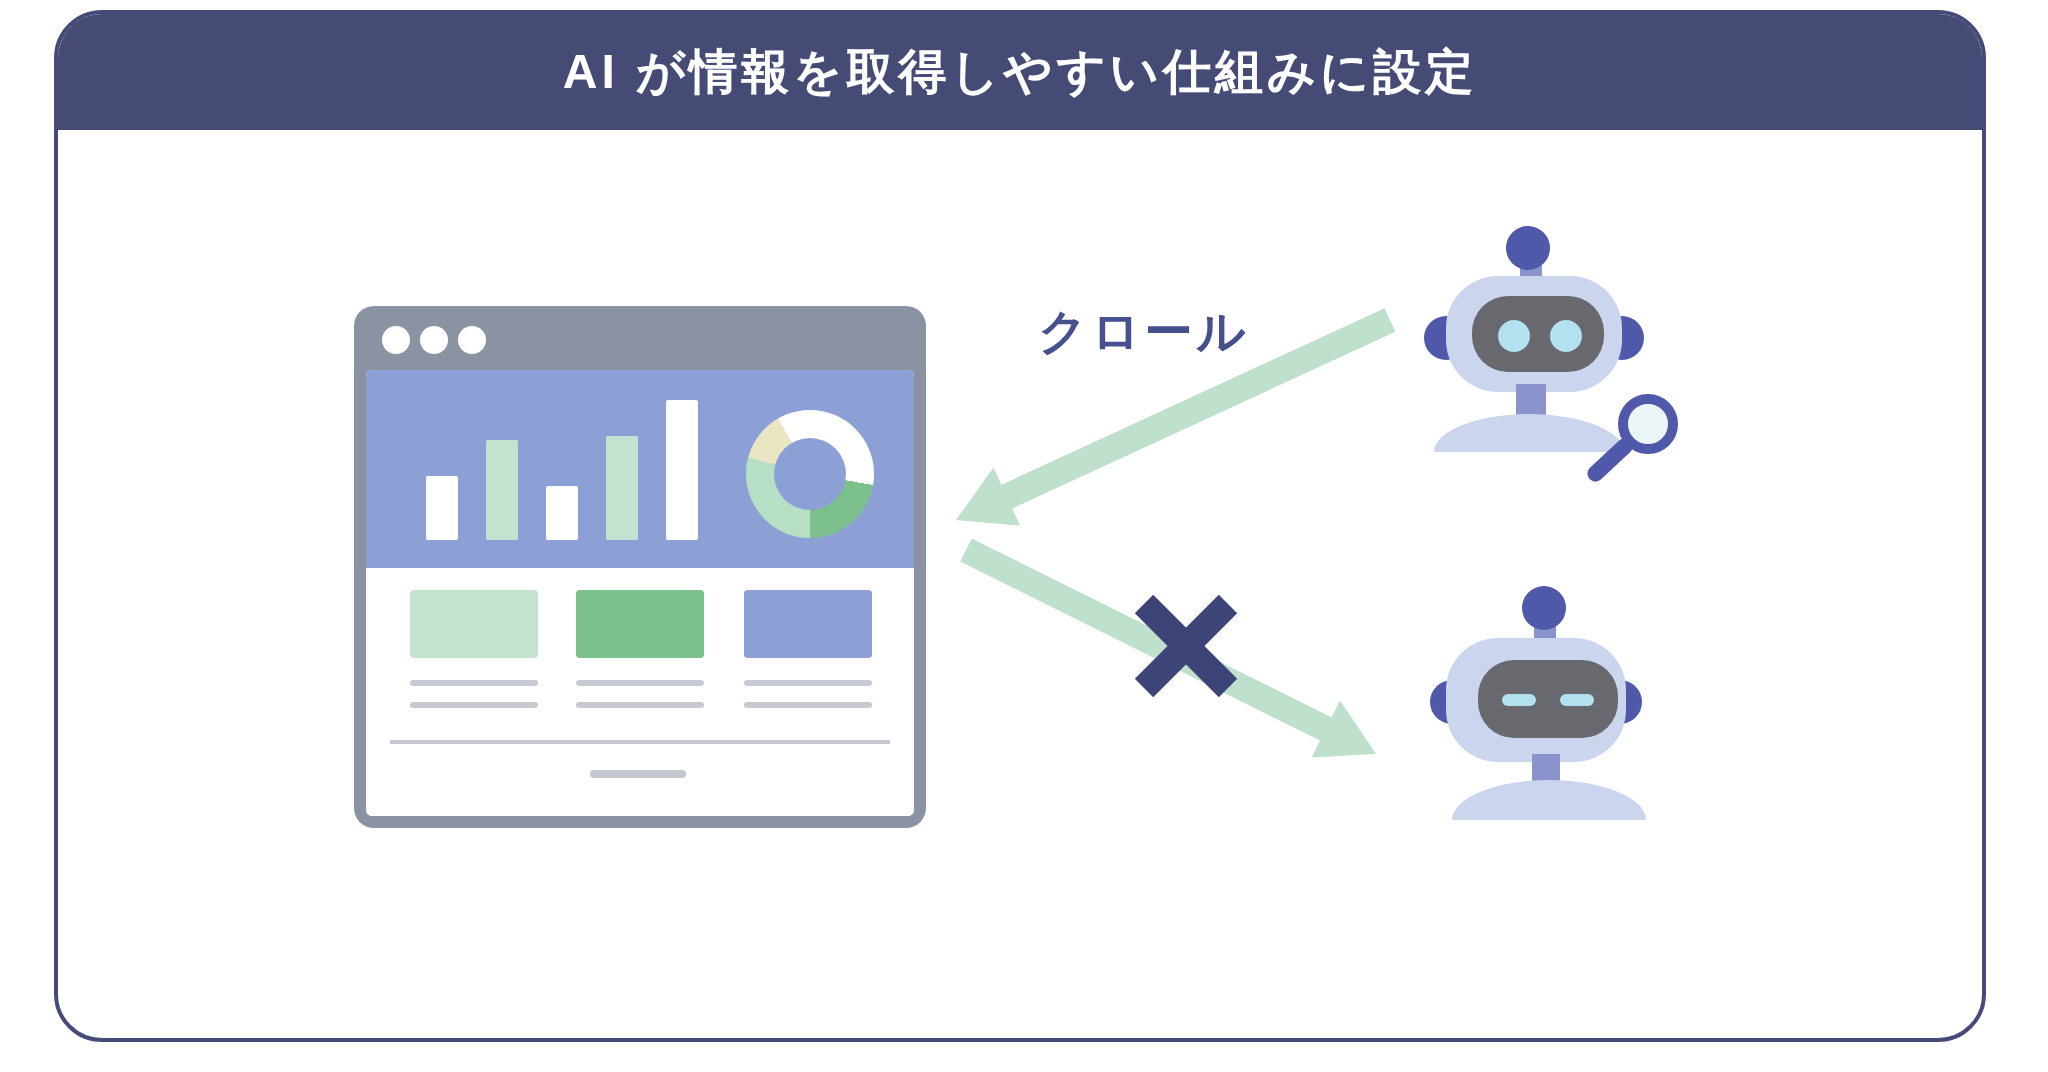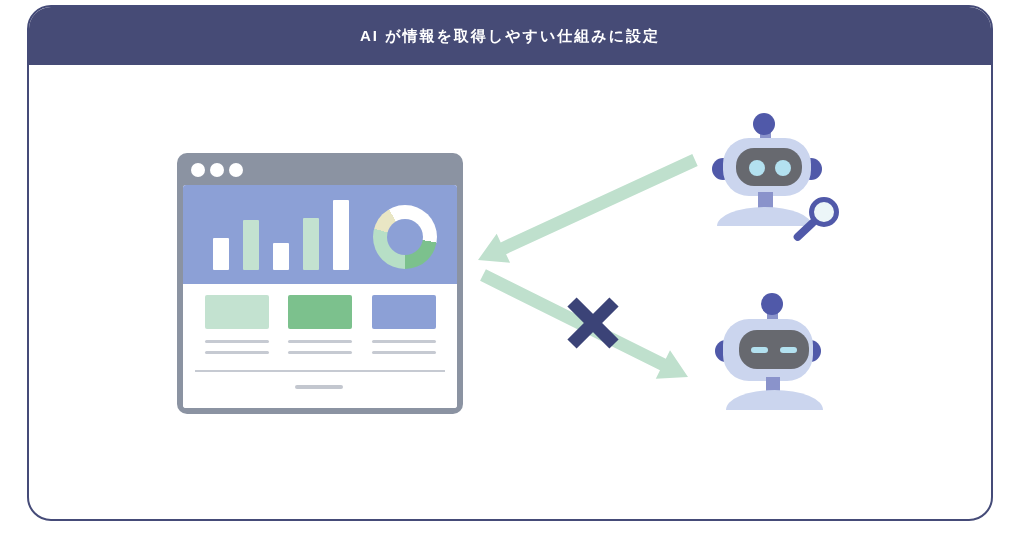--- a/index.html
+++ b/index.html
@@ -12,21 +12,21 @@
   *{margin:0;padding:0;box-sizing:border-box;}
   html,body{background:#ffffff;}
   body{font-family:"Liberation Sans","DejaVu Sans",sans-serif;}
   .stage{position:relative;width:1024px;height:536px;background:#fff;overflow:hidden;}
 
   
   .card{position:absolute;left:27px;top:5px;width:966px;height:516px;
         border:2px solid var(--card-border);border-radius:24px;background:#fff;overflow:hidden;}
   .card-header{position:absolute;left:0;top:0;width:100%;height:58px;background:var(--banner-bg);
         display:flex;align-items:center;justify-content:center;}
-  .card-title{color:var(--banner-text);font-size:15px;font-weight:bold;letter-spacing:2px;}
+  .card-title{color:var(--banner-text);font-size:24px;font-weight:bold;letter-spacing:2px;}
 
   
   .browser{position:absolute;left:177px;top:153px;width:286px;height:261px;
         background:var(--browser-frame);border-radius:10px;}
   .browser-dots{position:absolute;left:14px;top:10px;display:flex;gap:5px;}
   .dot{width:14px;height:14px;border-radius:50%;background:#fff;}
   .browser-body{position:absolute;left:6px;top:32px;right:6px;bottom:6px;background:#fff;
         border-radius:3px;overflow:hidden;}
   .hero{position:relative;height:99px;background:var(--hero-bg);}
   .bars{position:absolute;left:30px;bottom:14px;display:flex;gap:14px;align-items:flex-end;}
@@ -120,20 +120,21 @@
 
   <svg class="overlay" viewBox="0 0 1024 536" xmlns="http://www.w3.org/2000/svg">
     <polygon class="arrow" points="692.3,154.1 500.7,242.4 496.7,233.8 478,260 510.1,262.8 506.1,254.2 697.7,165.9"></polygon>
     <polygon class="arrow" points="485.9,269.2 665.8,358.7 670.0,350.2 688,377 655.8,378.8 660.0,370.3 480.1,280.8"></polygon>
     <g>
       <line class="xline" x1="572" y1="302" x2="614" y2="344"></line>
       <line class="xline" x1="614" y1="302" x2="572" y2="344"></line>
     </g>
   </svg>
 
+  <div class="lbl lbl-crawl">クロール</div>
 
   <div class="robot" style="left:705px;top:110px;width:140px;height:140px;">
     <div class="antenna-stem" style="left:55px;top:22px;"></div>
     <div class="antenna-ball" style="left:48px;top:3px;"></div>
     <div class="ear" style="left:7px;top:48px;"></div>
     <div class="ear" style="left:95px;top:48px;"></div>
     <div class="head" style="left:18px;top:28px;width:88px;height:58px;"></div>
     <div class="face" style="left:31px;top:38px;width:66px;height:38px;"></div>
     <div class="eye" style="left:44px;top:50px;"></div>
     <div class="eye" style="left:70px;top:50px;"></div>

